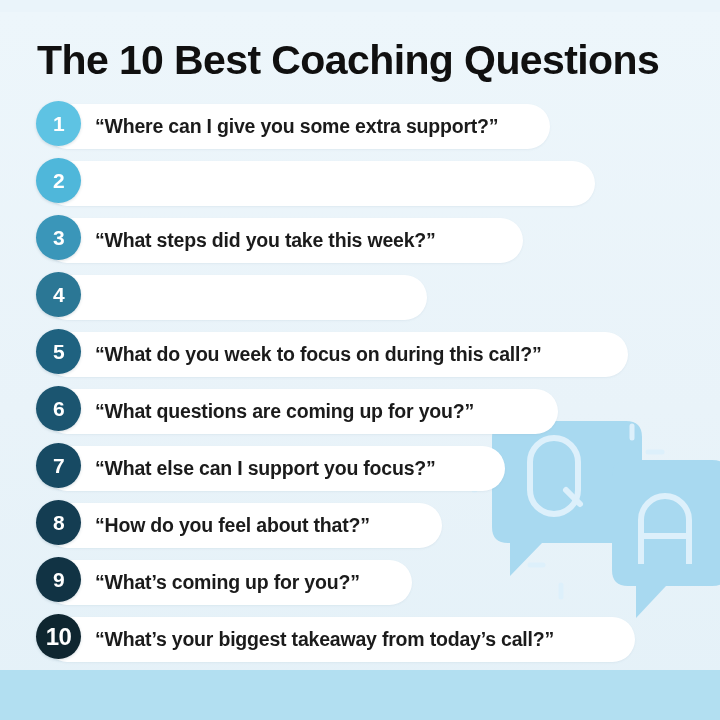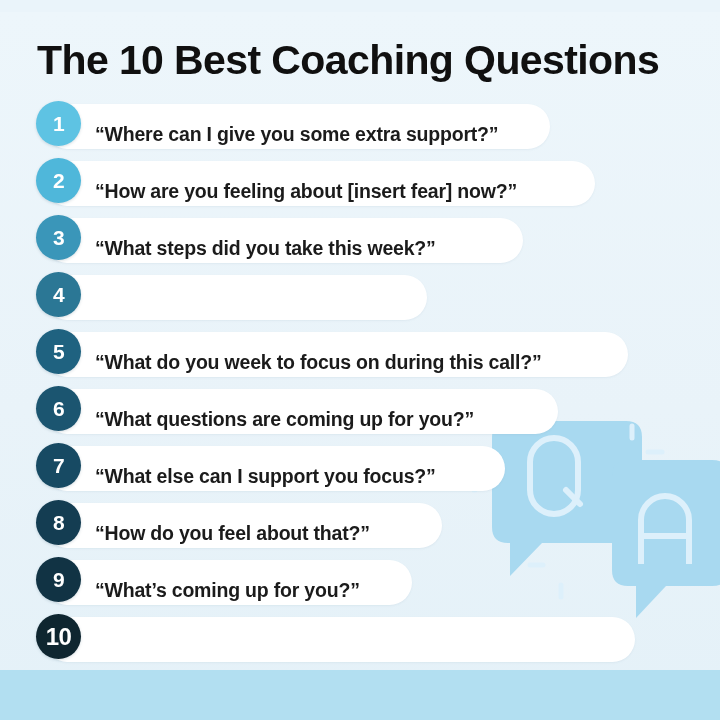--- a/index.html
+++ b/index.html
@@ -76,21 +76,21 @@
     display: flex;
     align-items: center;
     justify-content: center;
     letter-spacing: -0.5px;
     box-shadow: 0 1px 3px rgba(40,80,100,0.18);
   }
   .num.wide { font-size: 24px; }
   .qtext {
     position: absolute;
     left: 95px;
-    top: 8px;
+    top: 0;
     height: 53px;
     line-height: 53px;
     font-size: 19.5px;
     font-weight: 600;
     color: #1b1b1b;
     white-space: nowrap;
     letter-spacing: -0.2px;
   }
 
   
@@ -146,21 +146,20 @@
 
     <div class="row">
       <div class="pill" style="width: 505px;"></div>
       <div class="num" style="background: rgb(94, 195, 227);">1</div>
       <div class="qtext">“Where can I give you some extra support?”</div>
     </div>
 
     <div class="row">
       <div class="pill" style="width: 550px;"></div>
       <div class="num" style="background: rgb(79, 183, 218);">2</div>
-      <div class="qtext">“How are you feeling about [insert fear] now?”</div>
     </div>
 
     <div class="row">
       <div class="pill" style="width: 478px;"></div>
       <div class="num" style="background: rgb(58, 150, 185);">3</div>
       <div class="qtext">“What steps did you take this week?”</div>
     </div>
 
     <div class="row">
       <div class="pill" style="width: 382px;"></div>
@@ -193,20 +192,21 @@
 
     <div class="row">
       <div class="pill" style="width: 367px;"></div>
       <div class="num" style="background: rgb(17, 51, 68);">9</div>
       <div class="qtext">“What’s coming up for you?”</div>
     </div>
 
     <div class="row">
       <div class="pill" style="width: 590px;"></div>
       <div class="num wide" style="background: rgb(15, 38, 48);">10</div>
+      <div class="qtext">“What’s your biggest takeaway from today’s call?”</div>
     </div>
 
   </div>
 
   <div class="footer" style="background: rgb(178, 223, 241);">
     <span class="footer-text">LUISAZHOU.COM</span>
   </div>
 
 </div>
 

